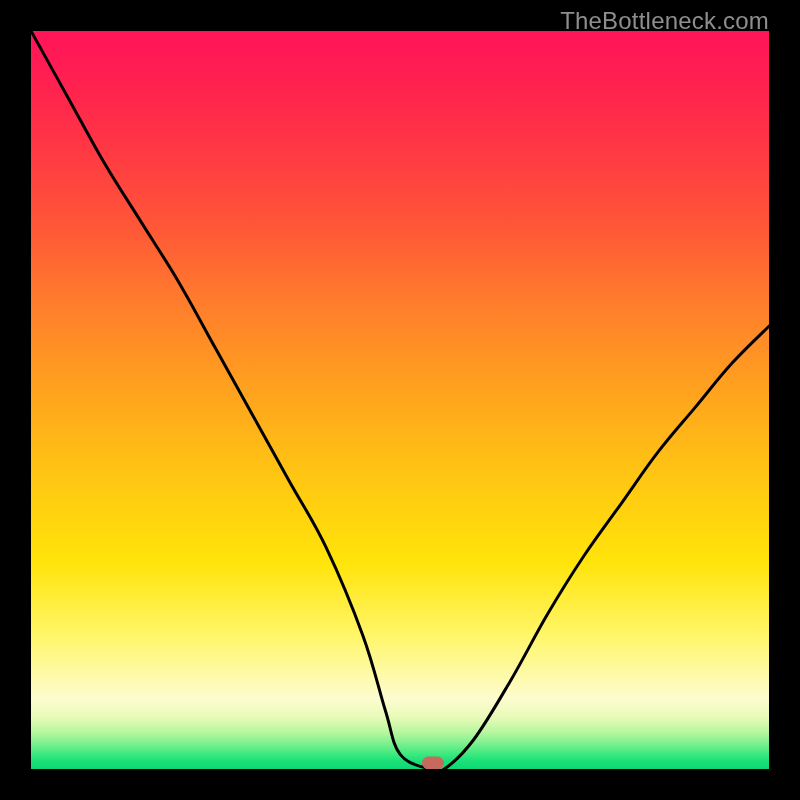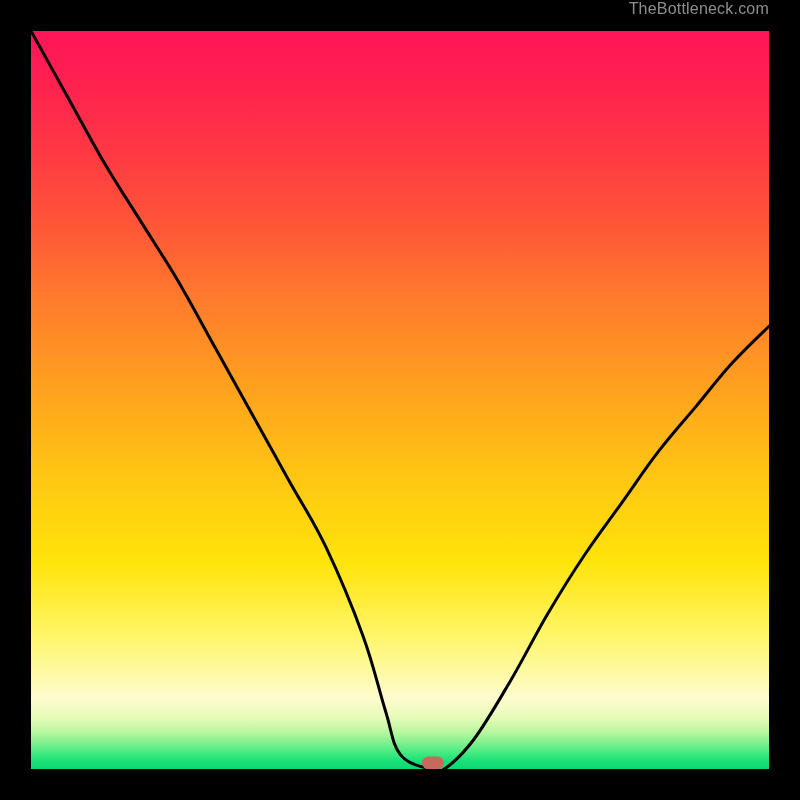--- a/index.html
+++ b/index.html
@@ -60,24 +60,24 @@
     position: absolute;
     width: 22px;
     height: 13px;
     border-radius: 7px;
     background: #c76a5e; 
     transform: translate(-50%, -50%);
     pointer-events: none;
   }
   .watermark {
     position: absolute;
-    top: 0;
+    top: 7px;
     right: 31px;
     color: #8e8e8e;
-    font-size: 16px;
+    font-size: 24px;
     letter-spacing: 0.2px;
     user-select: none;
     pointer-events: none;
   }
 </style>
 </head>
 <body>
 
 <div class="stage">
   <div class="watermark">TheBottleneck.com</div>

